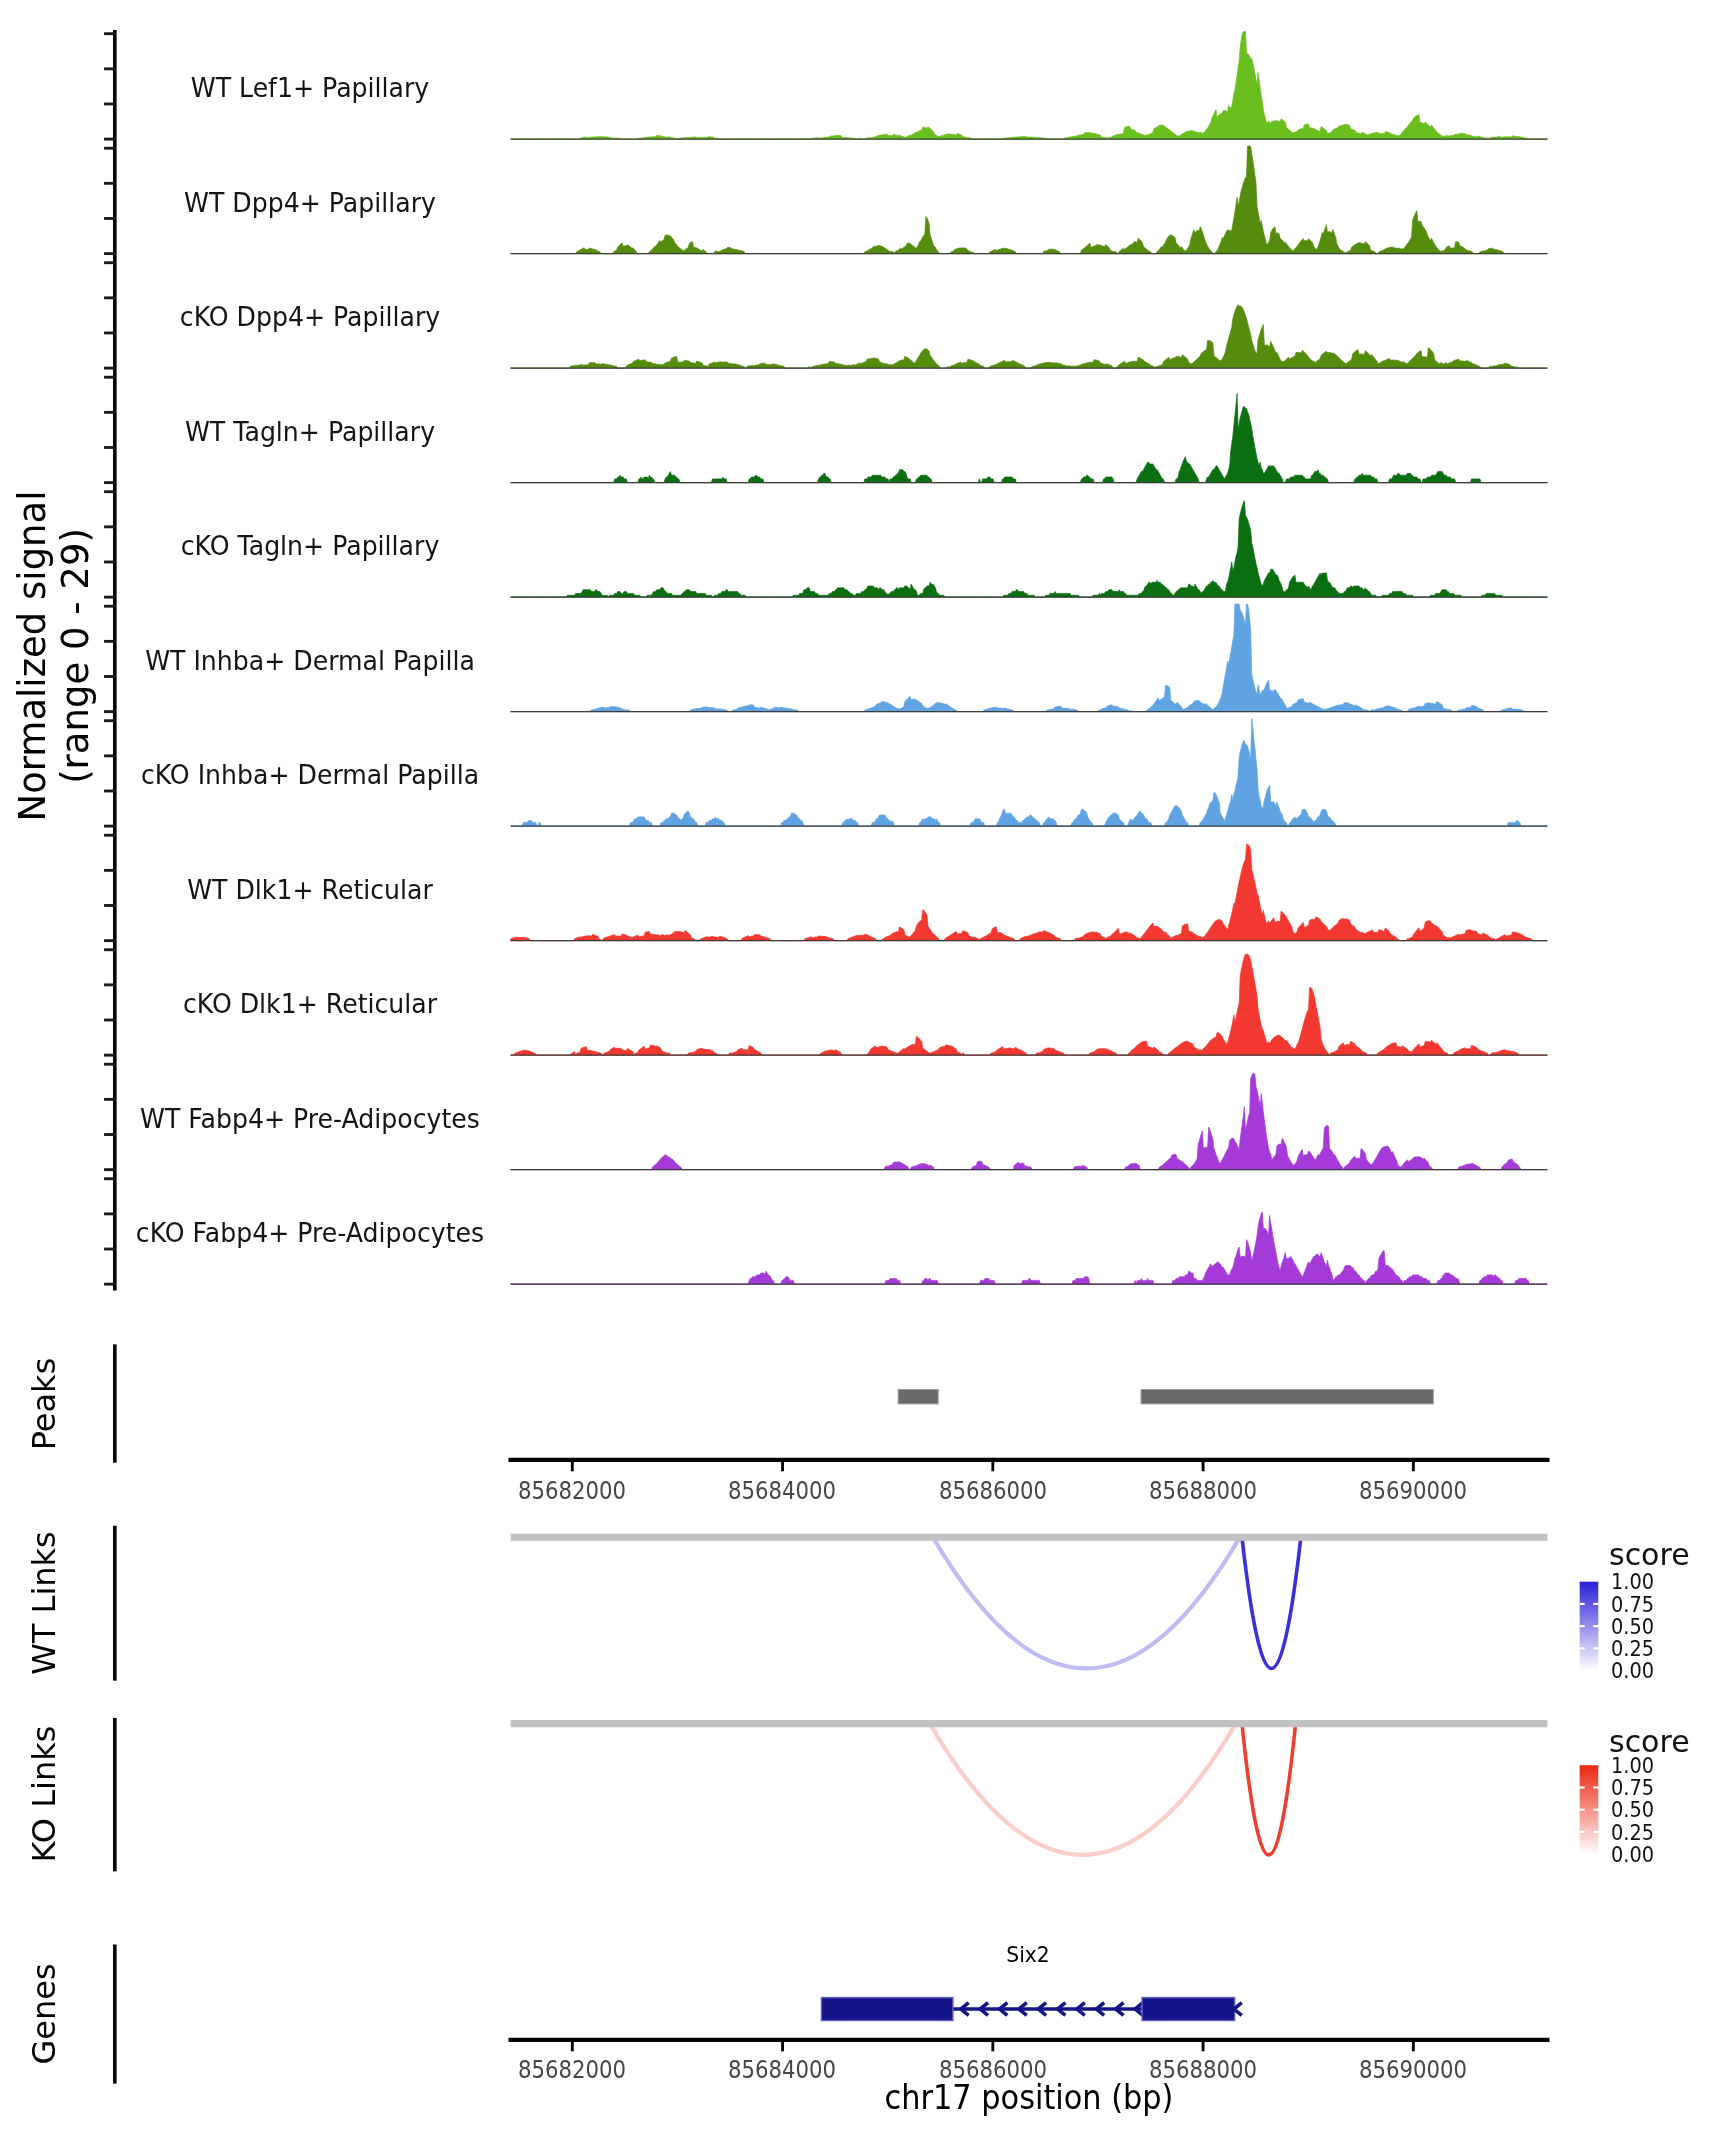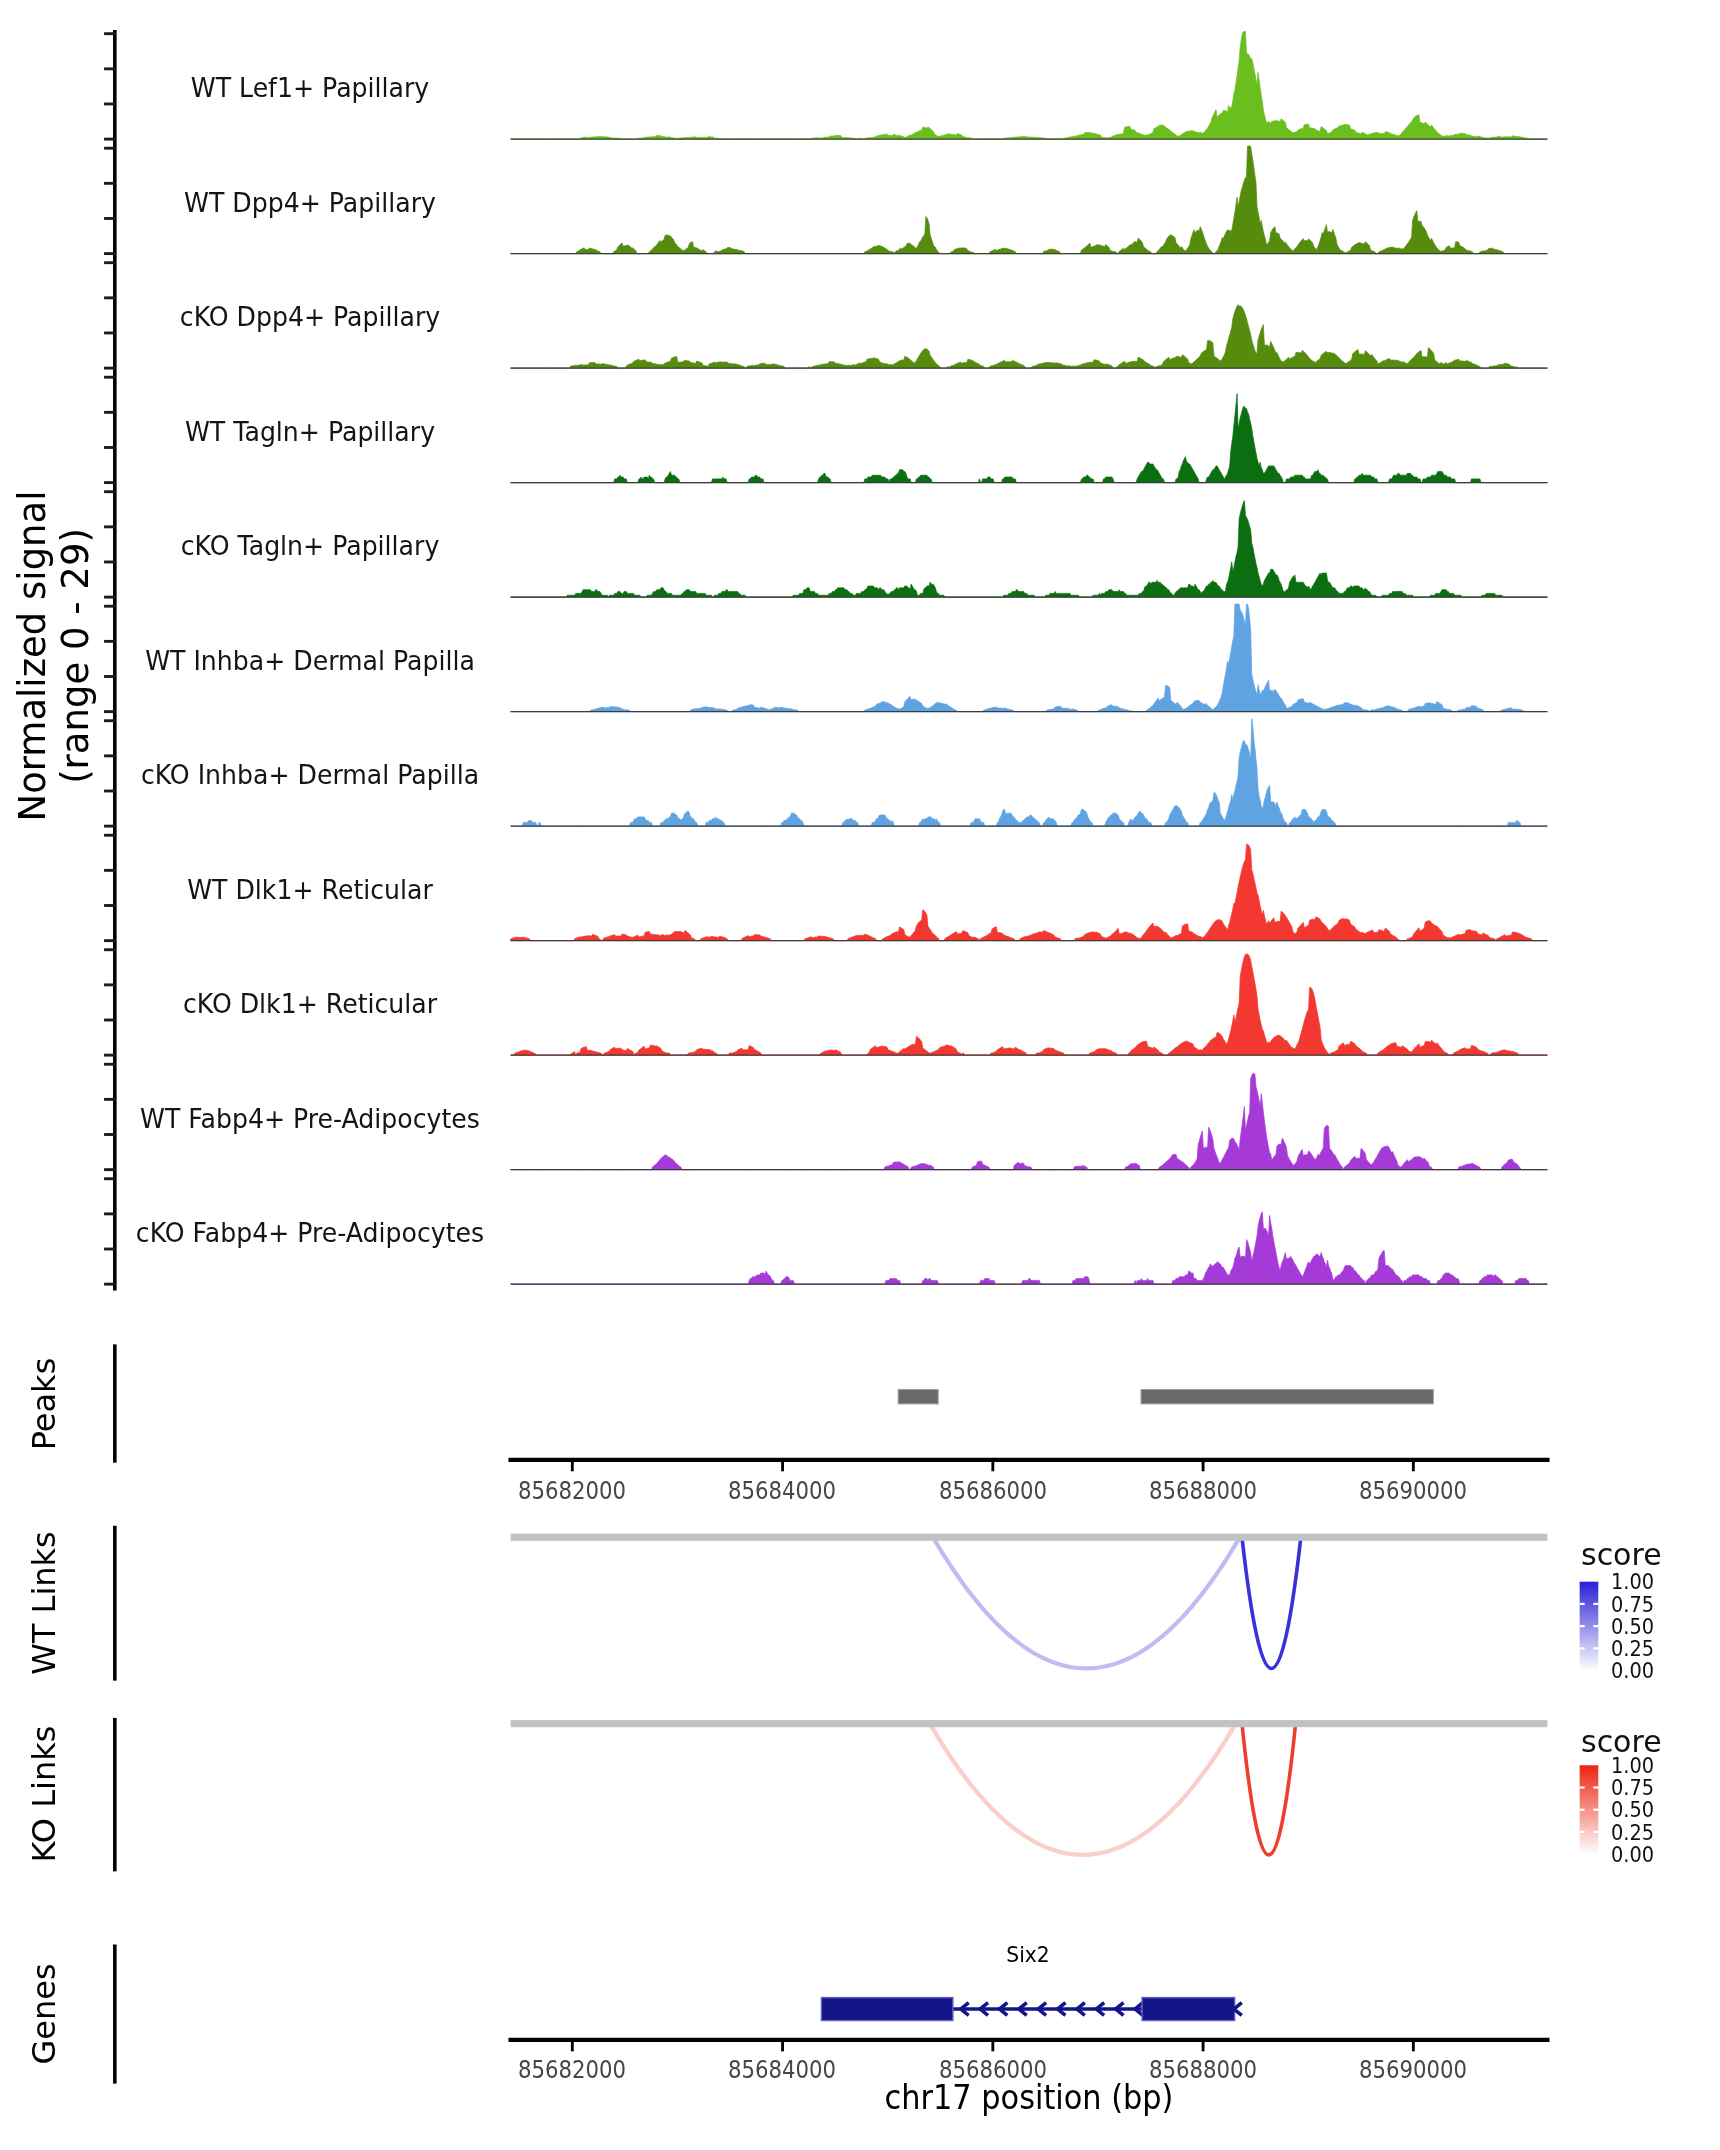--- a/index.html
+++ b/index.html
@@ -5,21 +5,21 @@
   html,body{margin:0;padding:0;background:#fff;}
   #fig{position:relative;width:1721px;height:2151px;background:#ffffff;overflow:hidden;
        font-family:"DejaVu Sans","Liberation Sans",sans-serif;}
   #gfx{position:absolute;left:0;top:0;}
   .tlab{position:absolute;transform:translate(-50%,-50%) scaleX(.95);font-size:26.5px;color:#141414;white-space:nowrap;}
   .vlabel{position:absolute;transform:translate(-50%,-50%) rotate(-90deg);white-space:nowrap;text-align:center;color:#000;}
   .ylab{font-size:37px;line-height:43px;}
   .sec{font-size:32px;}
   .num{position:absolute;transform:translate(-50%,-50%) scaleX(.85);font-size:25px;color:#474747;white-space:nowrap;}
   .xtitle{position:absolute;transform:translate(-50%,-50%) scaleX(.92);font-size:33px;color:#000;white-space:nowrap;}
-  .legtitle{position:absolute;transform:translateY(-50%);font-size:30px;color:#111;white-space:nowrap;}
+  .legtitle{position:absolute;transform:translateY(-50%);font-size:30px;color:#111;white-space:nowrap;margin-left:28px;}
   .legnum{position:absolute;transform:translateY(-50%) scaleX(.88);transform-origin:left center;font-size:22px;color:#111;white-space:nowrap;}
   .gname{position:absolute;transform:translate(-50%,-50%) scaleX(.92);font-size:22px;color:#000;white-space:nowrap;}
 </style>
 </head>
 <body>
 
 <div id="fig">
   <svg id="gfx" width="1721" height="2151" viewBox="0 0 2400 3000">
       <path d="M 712 194 L 712.0 194.0 L 713.5 194.0 L 714.9 194.0 L 716.4 194.0 L 717.9 194.0 L 719.3 194.0 L 720.8 194.0 L 722.3 194.0 L 723.7 194.0 L 725.2 194.0 L 726.7 194.0 L 728.1 194.0 L 729.6 194.0 L 731.1 194.0 L 732.5 194.0 L 734.0 194.0 L 735.5 194.0 L 736.9 194.0 L 738.4 194.0 L 739.9 194.0 L 741.3 194.0 L 742.8 194.0 L 744.3 194.0 L 745.7 194.0 L 747.2 194.0 L 748.7 194.0 L 750.1 194.0 L 751.6 194.0 L 753.1 194.0 L 754.5 194.0 L 756.0 194.0 L 757.5 194.0 L 758.9 194.0 L 760.4 194.0 L 761.9 194.0 L 763.3 194.0 L 764.8 194.0 L 766.3 194.0 L 767.7 194.0 L 769.2 194.0 L 770.6 194.0 L 772.1 194.0 L 773.6 194.0 L 775.0 194.0 L 776.5 194.0 L 778.0 194.0 L 779.4 194.0 L 780.9 194.0 L 782.4 194.0 L 783.8 194.0 L 785.3 194.0 L 786.8 194.0 L 788.2 194.0 L 789.7 194.0 L 791.2 194.0 L 792.6 194.0 L 794.1 194.0 L 795.6 194.0 L 797.0 194.0 L 798.5 194.0 L 800.0 194.0 L 801.4 194.0 L 802.9 194.0 L 804.4 194.0 L 805.8 194.0 L 807.3 194.0 L 808.8 194.0 L 810.2 192.1 L 811.7 191.9 L 813.2 191.7 L 814.6 191.5 L 816.1 191.3 L 817.6 191.1 L 819.0 191.8 L 820.5 191.7 L 822.0 191.5 L 823.4 191.4 L 824.9 191.3 L 826.4 191.0 L 827.8 190.9 L 829.3 190.8 L 830.8 190.8 L 832.2 190.7 L 833.7 190.7 L 835.2 190.4 L 836.6 190.5 L 838.1 190.5 L 839.6 190.6 L 841.0 190.6 L 842.5 190.6 L 844.0 190.7 L 845.4 190.9 L 846.9 191.0 L 848.4 191.2 L 849.8 191.4 L 851.3 192.0 L 852.8 192.1 L 854.2 192.2 L 855.7 192.4 L 857.2 192.5 L 858.6 192.5 L 860.1 192.6 L 861.6 192.8 L 863.0 192.9 L 864.5 193.0 L 866.0 194.0 L 867.4 194.0 L 868.9 194.0 L 870.4 194.0 L 871.8 194.0 L 873.3 194.0 L 874.8 194.0 L 876.2 194.0 L 877.7 194.0 L 879.2 194.0 L 880.6 194.0 L 882.1 194.0 L 883.5 194.0 L 885.0 194.0 L 886.5 194.0 L 887.9 194.0 L 889.4 193.0 L 890.9 192.9 L 892.3 192.7 L 893.8 192.6 L 895.3 192.4 L 896.7 192.2 L 898.2 192.0 L 899.7 191.6 L 901.1 191.4 L 902.6 191.2 L 904.1 191.0 L 905.5 190.9 L 907.0 190.9 L 908.5 190.7 L 909.9 190.6 L 911.4 190.5 L 912.9 190.5 L 914.3 190.4 L 915.8 189.0 L 917.3 189.0 L 918.7 189.1 L 920.2 189.2 L 921.7 189.3 L 923.1 190.4 L 924.6 190.5 L 926.1 190.7 L 927.5 190.9 L 929.0 191.1 L 930.5 191.3 L 931.9 190.8 L 933.4 191.1 L 934.9 191.4 L 936.3 191.7 L 937.8 191.9 L 939.3 192.6 L 940.7 192.8 L 942.2 192.9 L 943.7 194.0 L 945.1 193.0 L 946.6 192.9 L 948.1 192.6 L 949.5 192.4 L 951.0 192.3 L 952.5 192.2 L 953.9 192.0 L 955.4 192.1 L 956.9 191.9 L 958.3 191.8 L 959.8 191.7 L 961.3 191.6 L 962.7 191.5 L 964.2 191.3 L 965.7 191.2 L 967.1 191.1 L 968.6 191.0 L 970.1 191.0 L 971.5 191.6 L 973.0 191.6 L 974.5 191.6 L 975.9 191.6 L 977.4 191.6 L 978.9 191.6 L 980.3 191.4 L 981.8 191.5 L 983.3 191.5 L 984.7 191.6 L 986.2 191.7 L 987.7 190.4 L 989.1 190.6 L 990.6 190.8 L 992.1 190.9 L 993.5 191.1 L 995.0 191.3 L 996.4 192.6 L 997.9 192.7 L 999.4 192.8 L 1000.8 192.9 L 1002.3 193.0 L 1003.8 194.0 L 1005.2 194.0 L 1006.7 194.0 L 1008.2 194.0 L 1009.6 194.0 L 1011.1 194.0 L 1012.6 194.0 L 1014.0 194.0 L 1015.5 194.0 L 1017.0 194.0 L 1018.4 194.0 L 1019.9 194.0 L 1021.4 194.0 L 1022.8 194.0 L 1024.3 194.0 L 1025.8 194.0 L 1027.2 194.0 L 1028.7 194.0 L 1030.2 194.0 L 1031.6 194.0 L 1033.1 194.0 L 1034.6 194.0 L 1036.0 194.0 L 1037.5 194.0 L 1039.0 194.0 L 1040.4 194.0 L 1041.9 194.0 L 1043.4 194.0 L 1044.8 194.0 L 1046.3 194.0 L 1047.8 194.0 L 1049.2 194.0 L 1050.7 194.0 L 1052.2 194.0 L 1053.6 194.0 L 1055.1 194.0 L 1056.6 194.0 L 1058.0 194.0 L 1059.5 194.0 L 1061.0 194.0 L 1062.4 194.0 L 1063.9 194.0 L 1065.4 194.0 L 1066.8 194.0 L 1068.3 194.0 L 1069.8 194.0 L 1071.2 194.0 L 1072.7 194.0 L 1074.2 194.0 L 1075.6 194.0 L 1077.1 194.0 L 1078.6 194.0 L 1080.0 194.0 L 1081.5 194.0 L 1083.0 194.0 L 1084.4 194.0 L 1085.9 194.0 L 1087.4 194.0 L 1088.8 194.0 L 1090.3 194.0 L 1091.8 194.0 L 1093.2 194.0 L 1094.7 194.0 L 1096.2 194.0 L 1097.6 194.0 L 1099.1 194.0 L 1100.6 194.0 L 1102.0 194.0 L 1103.5 194.0 L 1105.0 194.0 L 1106.4 194.0 L 1107.9 194.0 L 1109.3 194.0 L 1110.8 194.0 L 1112.3 194.0 L 1113.7 194.0 L 1115.2 194.0 L 1116.7 194.0 L 1118.1 194.0 L 1119.6 194.0 L 1121.1 194.0 L 1122.5 194.0 L 1124.0 194.0 L 1125.5 194.0 L 1126.9 194.0 L 1128.4 194.0 L 1129.9 194.0 L 1131.3 194.0 L 1132.8 192.7 L 1134.3 192.5 L 1135.7 192.4 L 1137.2 192.2 L 1138.7 192.1 L 1140.1 191.9 L 1141.6 192.6 L 1143.1 192.5 L 1144.5 192.4 L 1146.0 192.3 L 1147.5 192.2 L 1148.9 191.6 L 1150.4 191.4 L 1151.9 191.3 L 1153.3 191.2 L 1154.8 191.1 L 1156.3 191.0 L 1157.7 189.9 L 1159.2 189.8 L 1160.7 189.7 L 1162.1 189.7 L 1163.6 189.7 L 1165.1 188.7 L 1166.5 188.8 L 1168.0 188.8 L 1169.5 188.9 L 1170.9 189.0 L 1172.4 189.1 L 1173.9 191.6 L 1175.3 191.7 L 1176.8 191.8 L 1178.3 191.9 L 1179.7 192.0 L 1181.2 192.0 L 1182.7 192.1 L 1184.1 192.2 L 1185.6 192.4 L 1187.1 192.5 L 1188.5 192.6 L 1190.0 192.8 L 1191.5 192.9 L 1192.9 193.0 L 1194.4 194.0 L 1195.9 194.0 L 1197.3 192.8 L 1198.8 192.9 L 1200.3 193.0 L 1201.7 194.0 L 1203.2 194.0 L 1204.7 194.0 L 1206.1 193.0 L 1207.6 192.8 L 1209.1 192.5 L 1210.5 192.2 L 1212.0 191.9 L 1213.5 192.4 L 1214.9 192.1 L 1216.4 191.8 L 1217.9 191.5 L 1219.3 191.1 L 1220.8 190.7 L 1222.2 189.9 L 1223.7 189.5 L 1225.2 189.0 L 1226.6 188.6 L 1228.1 188.2 L 1229.6 188.2 L 1231.0 187.8 L 1232.5 187.6 L 1234.0 187.4 L 1235.4 187.2 L 1236.9 187.1 L 1238.4 188.8 L 1239.8 188.9 L 1241.3 189.0 L 1242.8 189.1 L 1244.2 189.3 L 1245.7 187.4 L 1247.2 187.7 L 1248.6 188.2 L 1250.1 188.6 L 1251.6 189.1 L 1253.0 189.5 L 1254.5 188.6 L 1256.0 189.2 L 1257.4 189.8 L 1258.9 190.3 L 1260.4 190.8 L 1261.8 191.9 L 1263.3 191.4 L 1264.8 190.7 L 1266.2 190.0 L 1267.7 189.1 L 1269.2 188.1 L 1270.6 188.7 L 1272.1 187.8 L 1273.6 186.9 L 1275.0 185.9 L 1276.5 184.9 L 1278.0 184.7 L 1279.4 183.8 L 1280.9 183.0 L 1282.4 182.4 L 1283.8 181.9 L 1285.3 181.5 L 1286.8 177.6 L 1288.2 177.5 L 1289.7 177.7 L 1291.2 178.1 L 1292.6 178.7 L 1294.1 176.9 L 1295.6 178.0 L 1297.0 179.2 L 1298.5 180.6 L 1300.0 181.9 L 1301.4 183.3 L 1302.9 186.9 L 1304.4 187.9 L 1305.8 188.8 L 1307.3 189.7 L 1308.8 190.3 L 1310.2 190.2 L 1311.7 189.7 L 1313.2 189.3 L 1314.6 188.9 L 1316.1 188.5 L 1317.6 188.2 L 1319.0 187.5 L 1320.5 187.2 L 1322.0 187.0 L 1323.4 186.8 L 1324.9 186.7 L 1326.4 187.5 L 1327.8 187.5 L 1329.3 187.6 L 1330.8 187.8 L 1332.2 188.0 L 1333.7 188.3 L 1335.1 186.1 L 1336.6 186.6 L 1338.1 187.2 L 1339.5 187.8 L 1341.0 188.4 L 1342.5 190.2 L 1343.9 190.6 L 1345.4 191.0 L 1346.9 191.4 L 1348.3 191.8 L 1349.8 192.1 L 1351.3 192.0 L 1352.7 192.3 L 1354.2 192.6 L 1355.7 192.9 L 1357.1 194.0 L 1358.6 194.0 L 1360.1 194.0 L 1361.5 194.0 L 1363.0 194.0 L 1364.5 194.0 L 1365.9 194.0 L 1367.4 194.0 L 1368.9 194.0 L 1370.3 194.0 L 1371.8 194.0 L 1373.3 194.0 L 1374.7 194.0 L 1376.2 194.0 L 1377.7 194.0 L 1379.1 194.0 L 1380.6 194.0 L 1382.1 194.0 L 1383.5 194.0 L 1385.0 194.0 L 1386.5 194.0 L 1387.9 194.0 L 1389.4 194.0 L 1390.9 194.0 L 1392.3 194.0 L 1393.8 194.0 L 1395.3 194.0 L 1396.7 194.0 L 1398.2 193.0 L 1399.7 192.8 L 1401.1 192.6 L 1402.6 192.5 L 1404.1 192.4 L 1405.5 192.2 L 1407.0 192.1 L 1408.5 192.0 L 1409.9 191.9 L 1411.4 191.7 L 1412.9 191.6 L 1414.3 191.5 L 1415.8 191.2 L 1417.3 191.1 L 1418.7 191.0 L 1420.2 190.9 L 1421.7 190.8 L 1423.1 190.6 L 1424.6 190.5 L 1426.1 190.5 L 1427.5 190.5 L 1429.0 190.5 L 1430.5 190.5 L 1431.9 191.0 L 1433.4 191.1 L 1434.9 191.1 L 1436.3 191.2 L 1437.8 191.3 L 1439.3 191.2 L 1440.7 191.3 L 1442.2 191.5 L 1443.7 191.6 L 1445.1 191.7 L 1446.6 191.8 L 1448.0 191.7 L 1449.5 191.8 L 1451.0 192.0 L 1452.4 192.1 L 1453.9 192.3 L 1455.4 192.8 L 1456.8 192.9 L 1458.3 193.0 L 1459.8 194.0 L 1461.2 194.0 L 1462.7 194.0 L 1464.2 194.0 L 1465.6 194.0 L 1467.1 194.0 L 1468.6 194.0 L 1470.0 194.0 L 1471.5 194.0 L 1473.0 194.0 L 1474.4 194.0 L 1475.9 194.0 L 1477.4 194.0 L 1478.8 193.0 L 1480.3 194.0 L 1481.8 194.0 L 1483.2 193.0 L 1484.7 192.8 L 1486.2 192.6 L 1487.6 192.0 L 1489.1 191.7 L 1490.6 191.5 L 1492.0 191.2 L 1493.5 190.9 L 1495.0 190.6 L 1496.4 190.5 L 1497.9 190.2 L 1499.4 189.9 L 1500.8 189.6 L 1502.3 189.3 L 1503.8 188.7 L 1505.2 188.4 L 1506.7 188.2 L 1508.2 187.9 L 1509.6 187.7 L 1511.1 187.6 L 1512.6 185.1 L 1514.0 185.0 L 1515.5 184.9 L 1517.0 184.9 L 1518.4 184.9 L 1519.9 185.2 L 1521.4 185.3 L 1522.8 185.5 L 1524.3 185.8 L 1525.8 186.1 L 1527.2 186.4 L 1528.7 186.8 L 1530.2 187.2 L 1531.6 187.6 L 1533.1 188.0 L 1534.6 188.4 L 1536.0 191.1 L 1537.5 191.4 L 1539.0 191.6 L 1540.4 191.8 L 1541.9 192.0 L 1543.4 192.2 L 1544.8 192.3 L 1546.3 192.0 L 1547.8 191.7 L 1549.2 191.3 L 1550.7 190.9 L 1552.2 189.8 L 1553.6 189.3 L 1555.1 188.7 L 1556.6 188.2 L 1558.0 187.6 L 1559.5 187.0 L 1560.9 187.7 L 1562.4 187.3 L 1563.9 186.8 L 1565.3 186.4 L 1566.8 186.0 L 1568.3 177.7 L 1569.7 177.1 L 1571.2 176.7 L 1572.7 176.4 L 1574.1 176.2 L 1575.6 176.2 L 1577.1 180.4 L 1578.5 180.6 L 1580.0 180.9 L 1581.5 181.3 L 1582.9 181.7 L 1584.4 184.3 L 1585.9 184.8 L 1587.3 185.3 L 1588.8 185.9 L 1590.3 186.5 L 1591.7 187.1 L 1593.2 187.4 L 1594.7 188.0 L 1596.1 188.6 L 1597.6 188.7 L 1599.1 187.9 L 1600.5 188.5 L 1602.0 187.7 L 1603.5 187.0 L 1604.9 186.2 L 1606.4 185.4 L 1607.9 184.7 L 1609.3 179.5 L 1610.8 178.6 L 1612.3 177.7 L 1613.7 177.0 L 1615.2 176.4 L 1616.7 174.7 L 1618.1 174.5 L 1619.6 174.4 L 1621.1 174.6 L 1622.5 174.9 L 1624.0 175.5 L 1625.5 177.6 L 1626.9 178.4 L 1628.4 179.3 L 1629.9 180.2 L 1631.3 181.3 L 1632.8 183.1 L 1634.3 184.1 L 1635.7 185.1 L 1637.2 186.1 L 1638.7 187.1 L 1640.1 188.0 L 1641.6 189.7 L 1643.1 190.2 L 1644.5 189.5 L 1646.0 188.8 L 1647.5 188.1 L 1648.9 186.6 L 1650.4 185.8 L 1651.9 184.9 L 1653.3 184.1 L 1654.8 183.4 L 1656.3 182.7 L 1657.7 183.2 L 1659.2 182.7 L 1660.7 182.4 L 1662.1 182.3 L 1663.6 182.3 L 1665.1 183.4 L 1666.5 183.6 L 1668.0 183.9 L 1669.5 184.4 L 1670.9 184.9 L 1672.4 185.5 L 1673.8 184.1 L 1675.3 185.0 L 1676.8 185.9 L 1678.2 185.6 L 1679.7 184.1 L 1681.2 182.4 L 1682.6 180.5 L 1684.1 178.4 L 1685.6 176.1 L 1687.0 173.7 L 1688.5 171.2 L 1690.0 165.0 L 1691.4 161.9 L 1692.9 158.9 L 1694.4 155.9 L 1695.8 153.0 L 1697.3 163.6 L 1698.8 161.9 L 1700.2 160.4 L 1701.7 159.1 L 1703.2 158.1 L 1704.6 157.4 L 1706.1 154.2 L 1707.6 154.1 L 1709.0 154.4 L 1710.5 155.0 L 1712.0 156.0 L 1713.4 147.0 L 1714.9 149.0 L 1716.4 151.2 L 1717.8 148.2 L 1719.3 139.9 L 1720.8 130.7 L 1722.2 125.0 L 1723.7 115.3 L 1725.2 105.2 L 1726.6 95.0 L 1728.1 84.9 L 1729.6 65.3 L 1731.0 55.5 L 1732.5 46.7 L 1734.0 44.0 L 1735.4 44.0 L 1736.9 44.0 L 1738.4 75.3 L 1739.8 75.0 L 1741.3 76.1 L 1742.8 78.6 L 1744.2 82.4 L 1745.7 81.9 L 1747.2 88.0 L 1748.6 95.1 L 1750.1 102.7 L 1751.6 110.8 L 1753.0 119.0 L 1754.5 100.9 L 1756.0 112.1 L 1757.4 122.7 L 1758.9 132.8 L 1760.4 142.0 L 1761.8 152.5 L 1763.3 159.6 L 1764.8 165.8 L 1766.2 171.1 L 1767.7 170.6 L 1769.2 169.0 L 1770.6 171.8 L 1772.1 170.7 L 1773.6 169.8 L 1775.0 169.0 L 1776.5 168.3 L 1778.0 168.8 L 1779.4 168.5 L 1780.9 168.5 L 1782.4 168.6 L 1783.8 169.0 L 1785.3 169.5 L 1786.7 165.8 L 1788.2 166.8 L 1789.7 168.0 L 1791.1 169.4 L 1792.6 170.8 L 1794.1 178.0 L 1795.5 179.1 L 1797.0 180.3 L 1798.5 181.6 L 1799.9 182.7 L 1801.4 183.9 L 1802.9 184.8 L 1804.3 185.1 L 1805.8 184.5 L 1807.3 183.9 L 1808.7 183.3 L 1810.2 181.2 L 1811.7 180.6 L 1813.1 180.0 L 1814.6 179.5 L 1816.1 179.1 L 1817.5 178.7 L 1819.0 173.9 L 1820.5 173.6 L 1821.9 173.4 L 1823.4 173.3 L 1824.9 173.2 L 1826.3 178.2 L 1827.8 178.3 L 1829.3 178.5 L 1830.7 178.8 L 1832.2 179.2 L 1833.7 179.6 L 1835.1 181.3 L 1836.6 181.8 L 1838.1 182.3 L 1839.5 182.9 L 1841.0 183.5 L 1842.5 176.5 L 1843.9 177.6 L 1845.4 178.7 L 1846.9 179.8 L 1848.3 180.9 L 1849.8 181.9 L 1851.3 186.6 L 1852.7 186.0 L 1854.2 185.4 L 1855.7 184.7 L 1857.1 184.1 L 1858.6 181.3 L 1860.1 180.5 L 1861.5 179.8 L 1863.0 179.1 L 1864.5 178.5 L 1865.9 178.0 L 1867.4 175.9 L 1868.9 175.4 L 1870.3 175.0 L 1871.8 174.7 L 1873.3 174.5 L 1874.7 173.7 L 1876.2 173.6 L 1877.7 173.7 L 1879.1 173.9 L 1880.6 174.2 L 1882.1 174.5 L 1883.5 179.7 L 1885.0 180.1 L 1886.5 180.6 L 1887.9 181.1 L 1889.4 181.6 L 1890.9 184.3 L 1892.3 184.8 L 1893.8 185.3 L 1895.3 185.9 L 1896.7 186.4 L 1898.2 186.9 L 1899.6 184.3 L 1901.1 185.1 L 1902.6 185.8 L 1904.0 186.6 L 1905.5 187.3 L 1907.0 188.2 L 1908.4 187.7 L 1909.9 187.2 L 1911.4 186.7 L 1912.8 186.2 L 1914.3 185.8 L 1915.8 185.6 L 1917.2 185.2 L 1918.7 184.9 L 1920.2 184.6 L 1921.6 184.4 L 1923.1 186.4 L 1924.6 186.3 L 1926.0 186.3 L 1927.5 186.2 L 1929.0 186.3 L 1930.4 186.4 L 1931.9 183.6 L 1933.4 183.9 L 1934.8 184.2 L 1936.3 184.5 L 1937.8 184.9 L 1939.2 186.3 L 1940.7 186.7 L 1942.2 187.1 L 1943.6 187.6 L 1945.1 188.0 L 1946.6 188.5 L 1948.0 189.0 L 1949.5 189.4 L 1951.0 189.1 L 1952.4 188.2 L 1953.9 187.2 L 1955.4 184.6 L 1956.8 183.1 L 1958.3 181.6 L 1959.8 179.9 L 1961.2 178.1 L 1962.7 176.3 L 1964.2 174.7 L 1965.6 172.9 L 1967.1 171.1 L 1968.6 169.4 L 1970.0 167.7 L 1971.5 164.5 L 1973.0 163.1 L 1974.4 162.0 L 1975.9 161.0 L 1977.4 160.4 L 1978.8 160.0 L 1980.3 170.8 L 1981.8 171.0 L 1983.2 171.4 L 1984.7 171.9 L 1986.2 172.6 L 1987.6 170.3 L 1989.1 171.5 L 1990.6 172.8 L 1992.0 174.2 L 1993.5 175.7 L 1995.0 177.2 L 1996.4 174.4 L 1997.9 176.4 L 1999.4 178.3 L 2000.8 180.1 L 2002.3 181.8 L 2003.8 183.6 L 2005.2 185.1 L 2006.7 186.4 L 2008.2 187.5 L 2009.6 188.6 L 2011.1 189.5 L 2012.5 190.3 L 2014.0 190.0 L 2015.5 189.7 L 2016.9 189.3 L 2018.4 189.0 L 2019.9 189.7 L 2021.3 189.4 L 2022.8 189.2 L 2024.3 189.0 L 2025.7 188.8 L 2027.2 188.6 L 2028.7 187.6 L 2030.1 187.4 L 2031.6 187.2 L 2033.1 187.1 L 2034.5 187.1 L 2036.0 185.9 L 2037.5 185.9 L 2038.9 185.9 L 2040.4 186.0 L 2041.9 186.1 L 2043.3 186.2 L 2044.8 187.8 L 2046.3 187.9 L 2047.7 188.2 L 2049.2 188.4 L 2050.7 188.6 L 2052.1 189.5 L 2053.6 189.8 L 2055.1 190.0 L 2056.5 190.3 L 2058.0 190.5 L 2059.5 190.8 L 2060.9 189.9 L 2062.4 190.2 L 2063.9 190.6 L 2065.3 190.9 L 2066.8 191.2 L 2068.3 191.7 L 2069.7 192.0 L 2071.2 192.2 L 2072.7 192.4 L 2074.1 192.6 L 2075.6 192.7 L 2077.1 192.3 L 2078.5 192.0 L 2080.0 191.7 L 2081.5 191.4 L 2082.9 191.0 L 2084.4 191.5 L 2085.9 191.2 L 2087.3 190.9 L 2088.8 190.6 L 2090.3 190.3 L 2091.7 190.0 L 2093.2 191.3 L 2094.7 191.1 L 2096.1 191.0 L 2097.6 190.9 L 2099.1 190.8 L 2100.5 190.7 L 2102.0 190.7 L 2103.5 190.7 L 2104.9 190.7 L 2106.4 190.8 L 2107.9 190.8 L 2109.3 189.5 L 2110.8 189.7 L 2112.3 189.9 L 2113.7 190.2 L 2115.2 190.4 L 2116.7 190.2 L 2118.1 190.5 L 2119.6 190.8 L 2121.1 191.1 L 2122.5 191.4 L 2124.0 191.7 L 2125.4 192.1 L 2126.9 192.3 L 2128.4 192.5 L 2129.8 192.8 L 2131.3 193.0 L 2132.8 194.0 L 2134.2 194.0 L 2135.7 194.0 L 2137.2 194.0 L 2138.6 194.0 L 2140.1 194.0 L 2141.6 194.0 L 2143.0 194.0 L 2144.5 194.0 L 2146.0 194.0 L 2147.4 194.0 L 2148.9 194.0 L 2150.4 194.0 L 2151.8 194.0 L 2153.3 194.0 L 2154.8 194.0 L 2156.2 194.0 L 2157.7 194.0 L 2158 194 Z" fill="#6abf1e" stroke="#6abf1e" stroke-width="1"></path>
       <line x1="712" y1="194" x2="2158" y2="194" stroke="#3c3c3c" stroke-width="2"></line>

